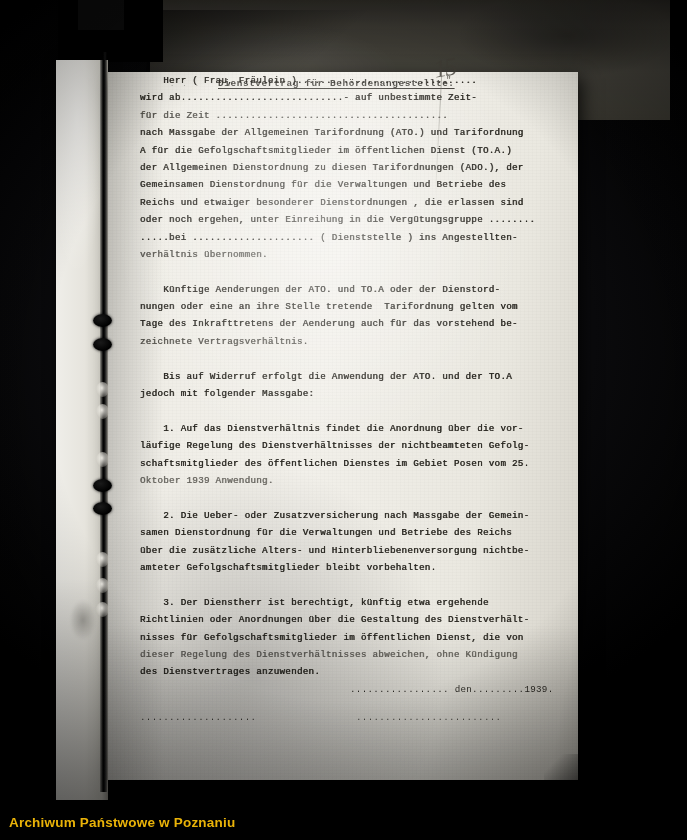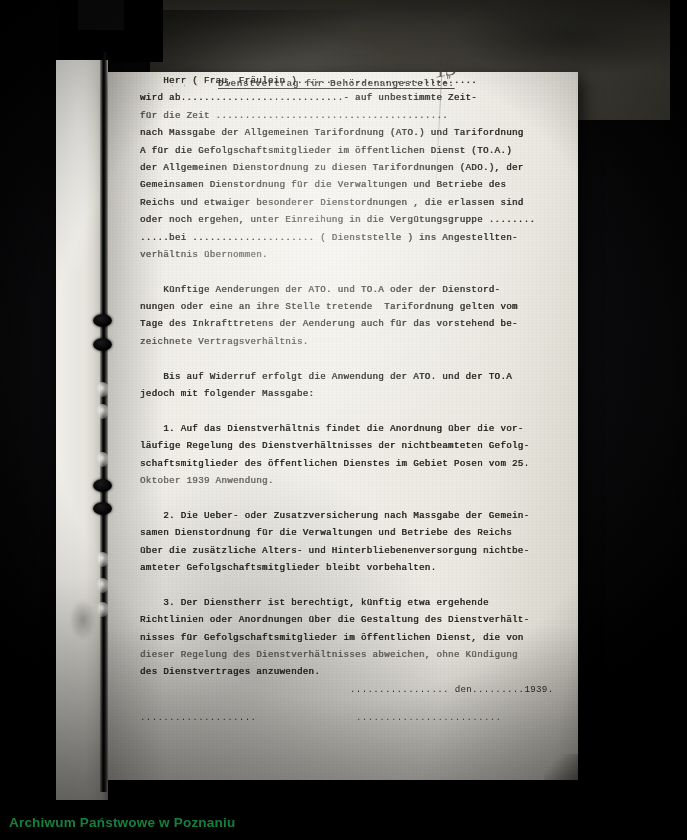--- a/index.html
+++ b/index.html
@@ -289,21 +289,21 @@
     width: 687px;
     height: 36px;
     background: #000;
     display: flex;
     align-items: center;
   }
   .watermark-text {
     font-family: "Liberation Sans", "DejaVu Sans", sans-serif;
     font-size: 13.5px;
     font-weight: bold;
-    color: #15803d;
+    color: #eab308;
     letter-spacing: .2px;
     padding-left: 9px;
   }
 
   
   .vignette {
     position: absolute;
     inset: 0;
     pointer-events: none;
     background: radial-gradient(ellipse 78% 70% at 50% 45%, transparent 55%, rgba(0,0,0,.55) 100%);

